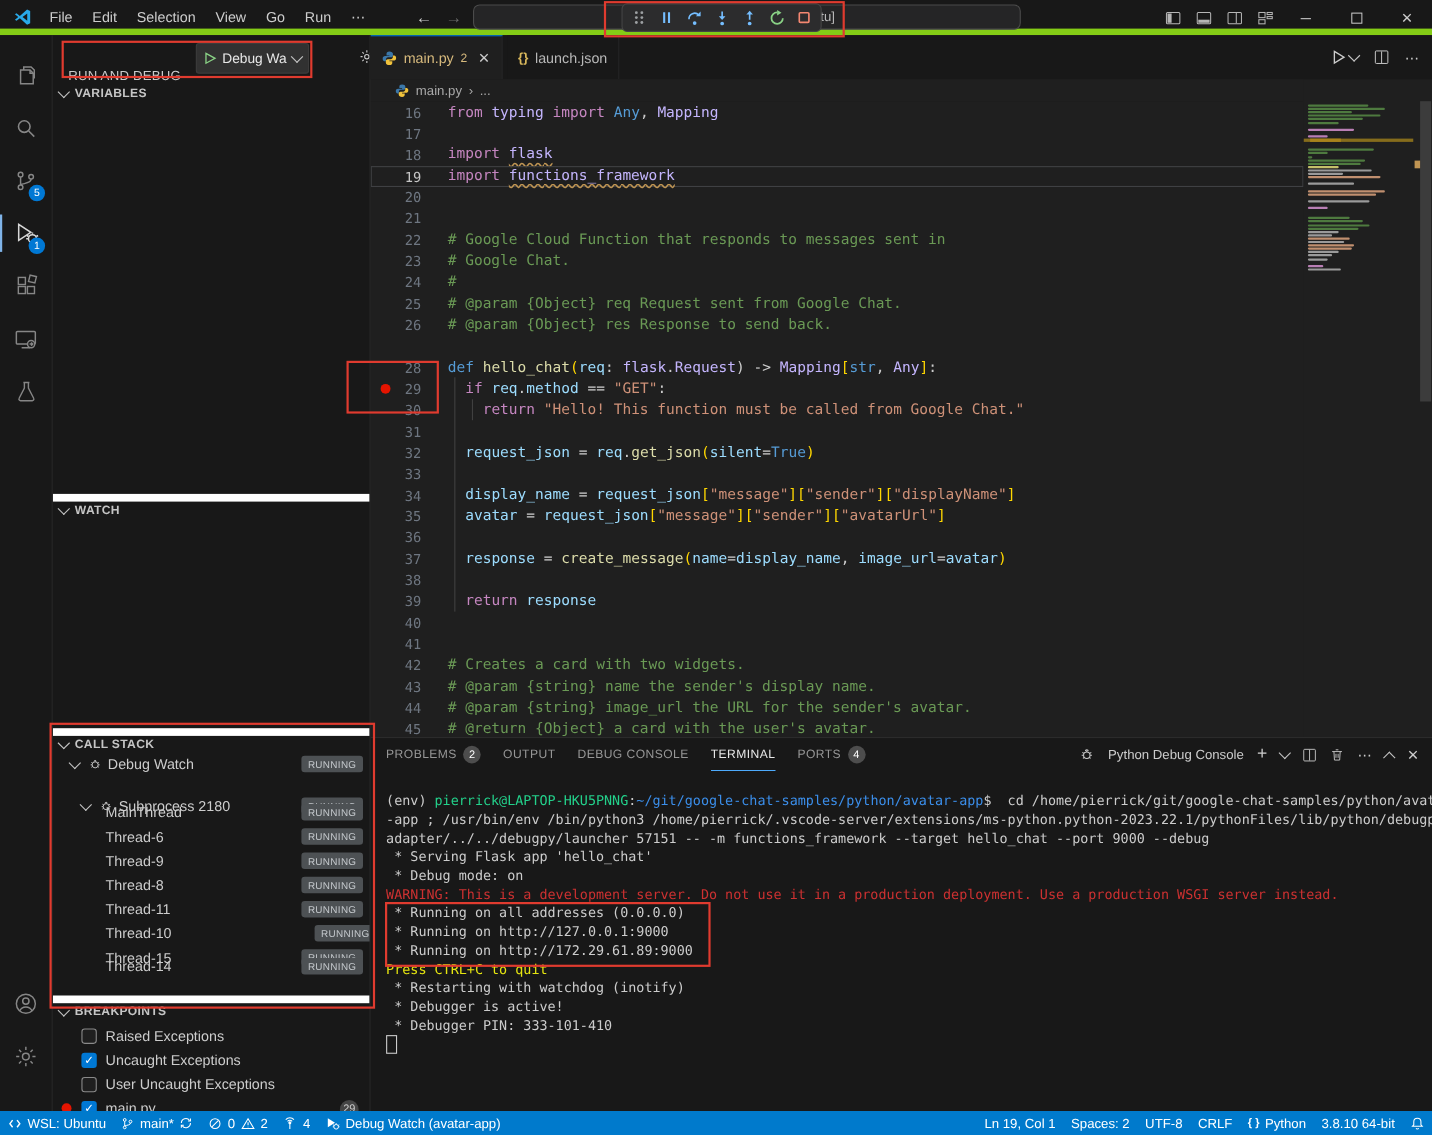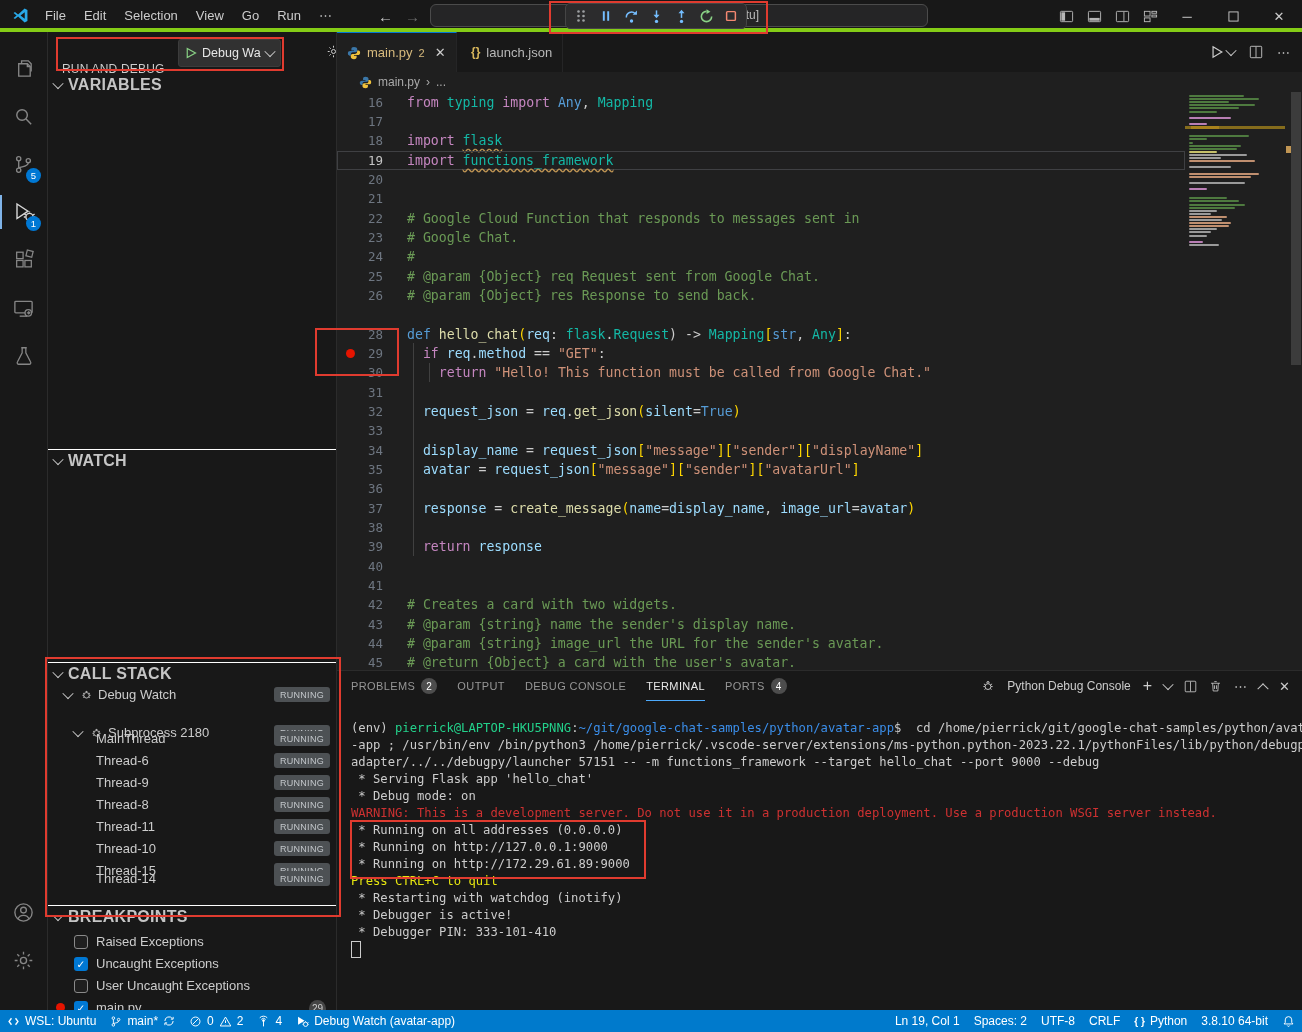--- a/index.html
+++ b/index.html
@@ -2,21 +2,21 @@
 <html><head>
 <meta charset="utf-8">
 <style>
   html,body{margin:0;padding:0;background:#000;}
   #app{position:relative;width:1302px;height:1032px;background:#1f1f1f;overflow:hidden;
        font-family:"Liberation Sans",sans-serif;color:#cccccc;font-size:13px;}
   svg{display:block;}
 
   
   #titlebar{position:absolute;left:0;top:0;width:100%;height:32px;background:#181818;
-            border-bottom:4px solid #84cc16;box-sizing:border-box;}
+            border-bottom:6px solid #84cc16;box-sizing:border-box;}
   #vscode-logo{position:absolute;left:12px;top:7px;}
   #menubar{position:absolute;left:36px;top:0;height:32px;display:flex;align-items:center;}
   .menu-item{padding:0 9px;line-height:32px;color:#cccccc;font-size:13px;cursor:default;}
   #nav-arrows{position:absolute;left:378px;top:0;height:32px;display:flex;align-items:center;gap:12px;font-size:15px;}
   #nav-back{color:#cccccc}#nav-fwd{color:#6a6a6a}
   #command-center{position:absolute;left:430px;top:4px;width:498px;height:23px;background:#252526;
                   border:1px solid #4b4b4b;border-radius:6px;box-sizing:border-box;}
   #cc-tail{position:absolute;left:312px;top:3px;color:#bbbbbb;font-size:12px;}
   #debug-toolbar{position:absolute;left:565px;top:3px;width:182px;height:26px;background:#2c2c2d;
                  border:1px solid #454545;border-radius:5px;display:flex;align-items:center;
@@ -41,22 +41,22 @@
   #sb-header{position:absolute;left:0;top:0;width:100%;height:40px;}
   #sb-title{position:absolute;left:14px;top:30px;font-size:12px;color:#cccccc;letter-spacing:.2px;}
   #sb-config{position:absolute;left:130px;top:7px;height:26px;background:#313131;border:1px solid #3c3c3c;
              border-radius:3px;display:flex;align-items:center;padding:0 6px;gap:5px;}
   #sb-config-label{font-size:12.5px;color:#e7e7e7;white-space:nowrap;}
   .chev{width:7px;height:7px;border-right:1.4px solid #c5c5c5;border-bottom:1.4px solid #c5c5c5;display:inline-block;}
   .chev.down{transform:rotate(45deg) translate(-1px,-1px);}
   .chev.up{transform:rotate(-135deg) translate(-2px,-2px);}
   #sb-gear{position:absolute;left:278px;top:12px;color:#cccccc;}
   .section-header{position:absolute;left:0;width:100%;height:22px;display:flex;align-items:center;gap:6px;
-                  padding-left:6px;box-sizing:border-box;border-top:1px solid #ffffff;}
-  .section-header .lbl{font-size:16px;font-weight:bold;color:#c5c5c5;letter-spacing:.3px;}
+                  padding-left:6px;box-sizing:border-box;border-top:7px solid #ffffff;}
+  .section-header .lbl{font-size:11px;font-weight:bold;color:#c5c5c5;letter-spacing:.3px;}
   .tree-row{position:absolute;left:0;width:100%;height:22px;}
   .tree-label{position:absolute;top:3px;font-size:13px;color:#cccccc;white-space:nowrap;}
   .run-badge{position:absolute;right:6px;top:3px;background:#4d5154;color:#c3c7cb;font-size:9px;
              padding:2.5px 6px;border-radius:3px;letter-spacing:.3px;}
   .bug-ic{position:absolute;top:4px;}
   .tchev{position:absolute;top:7px;}
   .cbx{position:absolute;top:3.5px;width:14px;height:14px;border-radius:3px;box-sizing:border-box;}
   .cbx.off{border:1px solid #8a8a8a;background:#1f1f1f;}
   .cbx.on{background:#0078d4;color:#fff;font-size:10.5px;text-align:center;line-height:14px;}
   .bp-dot{position:absolute;width:9px;height:9px;border-radius:50%;background:#e51400;}
@@ -79,21 +79,21 @@
   
   #code-region{position:absolute;left:337px;top:92px;width:848px;height:578px;overflow:hidden;background:#1f1f1f;}
   .code-row{position:absolute;left:0;width:100%;height:19.34px;}
   .code-row.cur{outline:1px solid #3f4043;outline-offset:-1px;}
   .code-row .ln{position:absolute;left:0;top:0;width:46px;text-align:right;color:#6e7681;
                 font-family:"DejaVu Sans Mono",monospace;font-size:12.5px;line-height:19.34px;}
   .code-row.cur .ln{color:#c6c6c6;}
   .code-row .ct{position:absolute;left:70px;top:0;white-space:pre;
                 font-family:"DejaVu Sans Mono",monospace;font-size:13.2px;line-height:19.34px;}
   .code-row .bp{position:absolute;left:9px;top:5.5px;width:9px;height:9px;border-radius:50%;background:#e51400;}
-  .t-kw{color:#c586c0}.t-ty{color:#14b8a6}.t-bl{color:#569cd6}.t-fn{color:#dcdcaa}
+  .t-kw{color:#c586c0}.t-ty{color:#c4b5fd}.t-bl{color:#569cd6}.t-fn{color:#dcdcaa}
   .t-va{color:#9cdcfe}.t-st{color:#ce9178}.t-co{color:#6a9955}.t-op{color:#cccccc}.t-bk{color:#ffd700}
   .u{text-decoration:underline;text-decoration-style:wavy;text-decoration-color:#c09553;text-underline-offset:3px;}
   .guide{position:absolute;width:1px;background:#404040;}
 
   
   #minimap{position:absolute;left:1185px;top:92px;width:100px;height:578px;overflow:hidden;}
   .mm-row{position:absolute;left:4px;height:2px;border-radius:1px;}
   .mm-cur{position:absolute;left:0;width:100%;height:3px;background:rgba(216,172,26,.55);}
   .mm-cur i{position:absolute;left:6px;top:0;width:28px;height:3px;background:#a8821c;display:block;}
   #scrollbar{position:absolute;left:1291px;top:92px;width:10px;height:273px;background:rgba(121,121,121,.32);}
@@ -374,21 +374,21 @@
           <span class="run-badge">RUNNING</span>
         </div>
         <div class="tree-row" style="top: 110px;">
           <span class="tree-label" style="left: 48px;">Thread-8</span>
           <span class="run-badge">RUNNING</span>
         </div>
         <div class="tree-row" style="top: 132px;">
           <span class="tree-label" style="left: 48px; text-align: center;">Thread-11</span>
           <span class="run-badge">RUNNING</span>
         </div>
-        <div class="tree-row" style="top: 154px;">
+        <div class="tree-row" style="top: 154px; padding-left: 12px;">
           <span class="tree-label" style="left: 48px;">Thread-10</span>
           <span class="run-badge">RUNNING</span>
         </div>
         <div class="tree-row" style="top: 176px;">
           <span class="tree-label" style="left: 48px;">Thread-15</span>
           <span class="run-badge">RUNNING</span>
         </div>
         <div class="tree-row" style="top: 184px;">
           <span class="tree-label" style="left: 48px;">Thread-14</span>
           <span class="run-badge">RUNNING</span>

